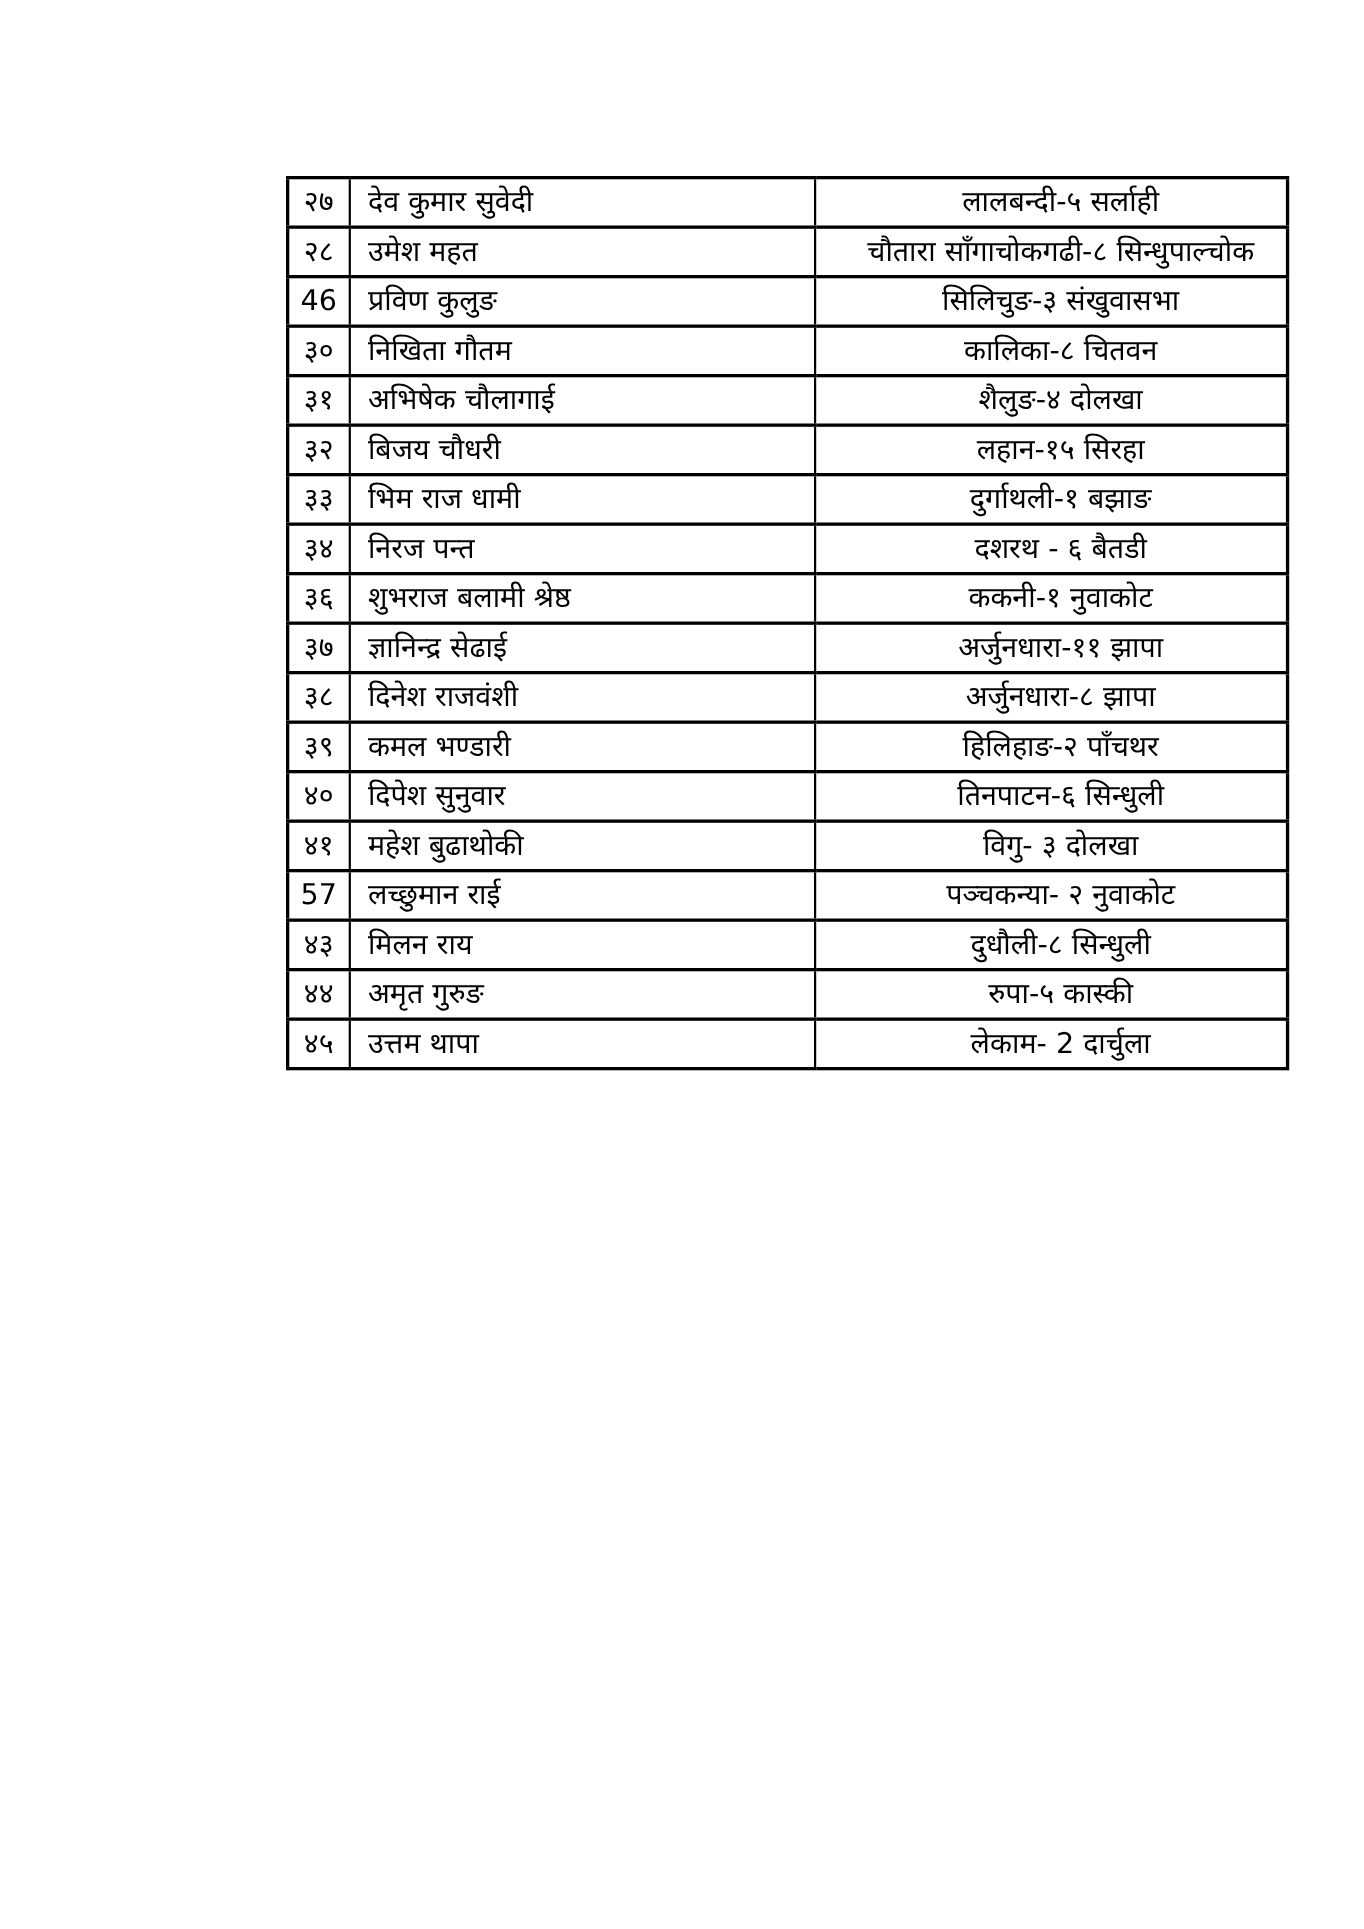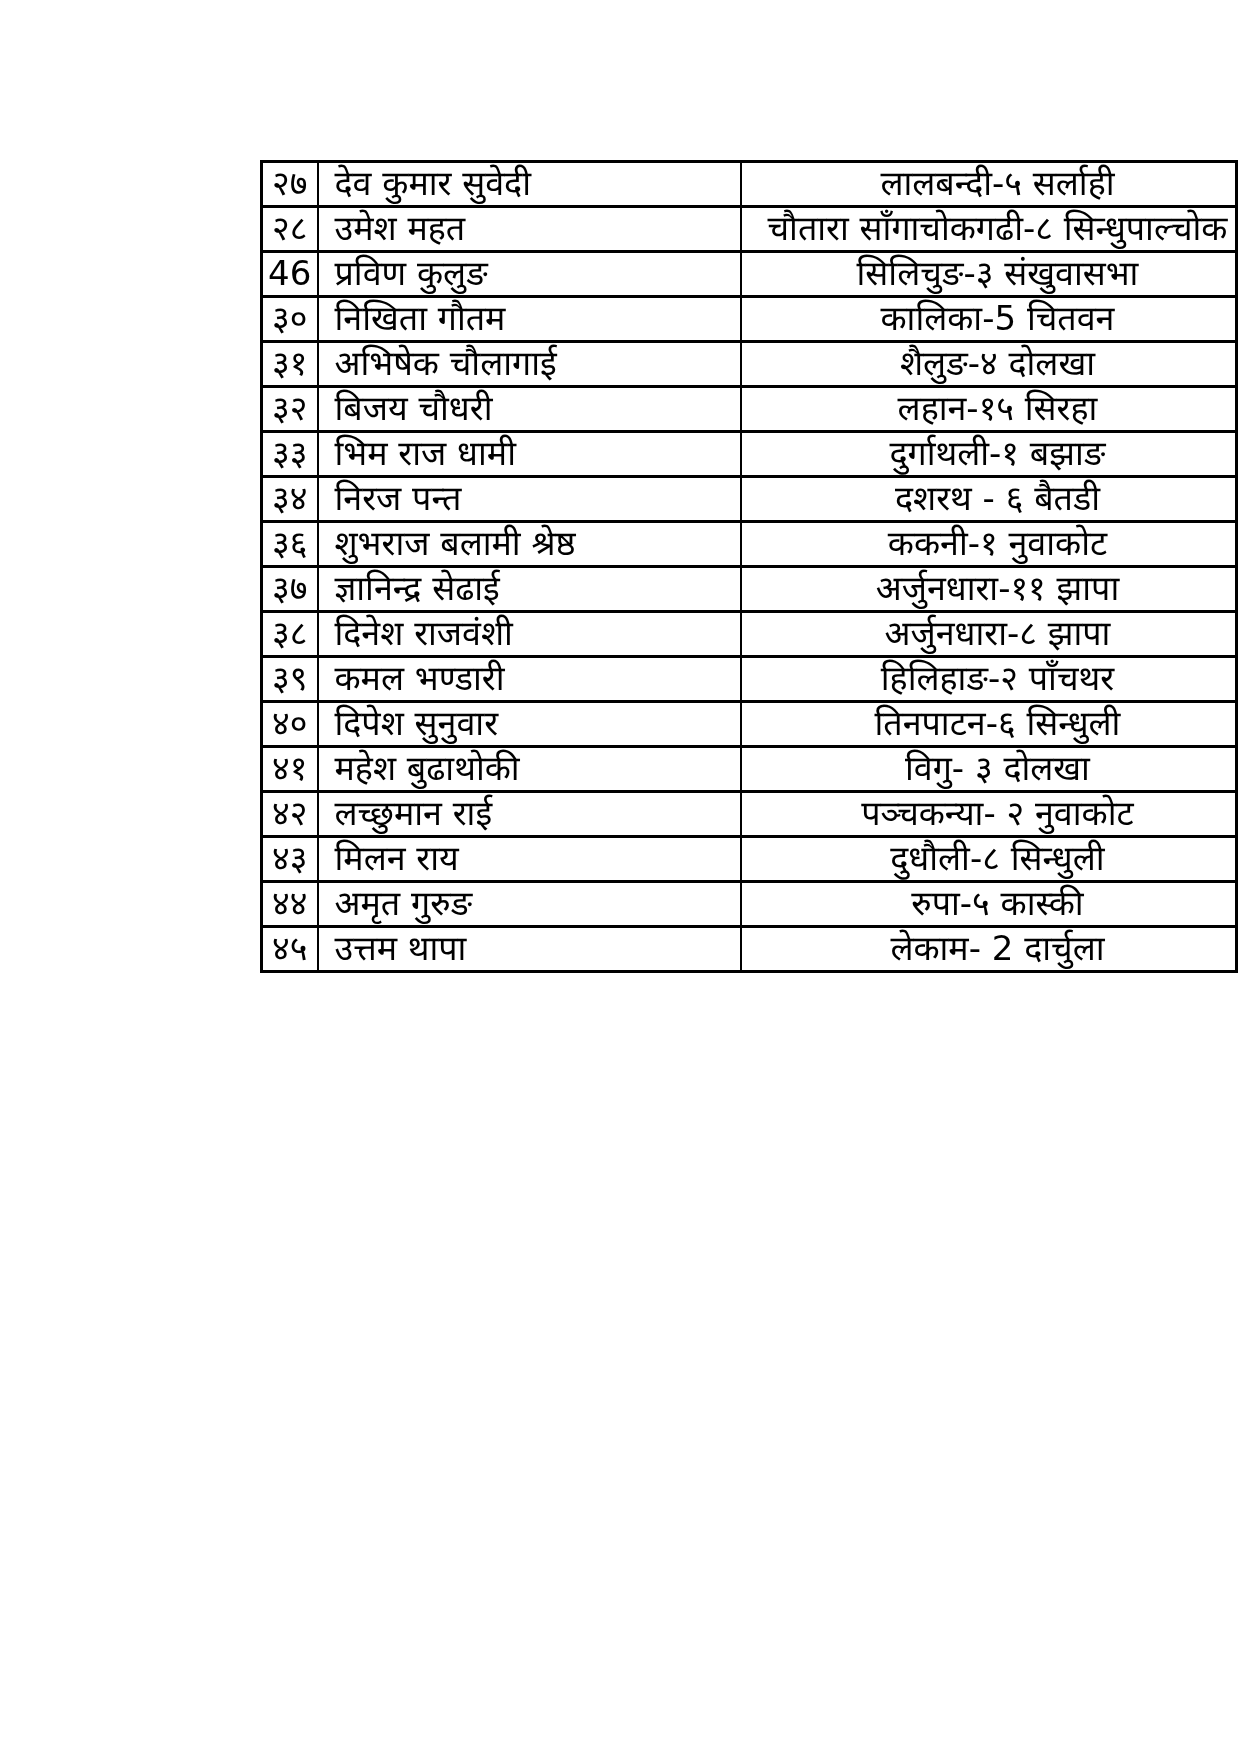--- a/index.html
+++ b/index.html
@@ -24,21 +24,21 @@
     table-layout: fixed;
   }
   table.roster, table.roster td {
     border: 2px solid #000000;
   }
   table.roster td {
     border-top-width: 3px;
     border-bottom-width: 3px;
     box-sizing: border-box;
     height: 45px;
-    font-size: 34px;
+    font-size: 26px;
     line-height: 1.1;
     vertical-align: middle;
     white-space: nowrap;
     overflow: hidden;
   }
   table.roster { border-width: 3px; }
   td.sn {
     width: 56px;
     text-align: center;
     padding: 0 2px;
@@ -72,21 +72,21 @@
         <td class="addr">चौतारा साँगाचोकगढी-८  सिन्धुपाल्चोक</td>
       </tr>
         <tr>
         <td class="sn">46</td>
         <td class="name">प्रविण कुलुङ</td>
         <td class="addr">सिलिचुङ-३ संखुवासभा</td>
       </tr>
         <tr>
         <td class="sn">३०</td>
         <td class="name">निखिता गौतम</td>
-        <td class="addr">कालिका-5 चितवन</td>
+        <td class="addr">कालिका-८ चितवन</td>
       </tr>
         <tr>
         <td class="sn">३१</td>
         <td class="name">अभिषेक चौलागाई</td>
         <td class="addr">शैलुङ-४ दोलखा</td>
       </tr>
         <tr>
         <td class="sn">३२</td>
         <td class="name">बिजय चौधरी</td>
         <td class="addr">लहान-१५ सिरहा</td>
@@ -125,21 +125,21 @@
         <td class="sn">४०</td>
         <td class="name">दिपेश सुनुवार</td>
         <td class="addr">तिनपाटन-६ सिन्धुली</td>
       </tr>
         <tr>
         <td class="sn">४१</td>
         <td class="name">महेश बुढाथोकी</td>
         <td class="addr">विगु- ३ दोलखा</td>
       </tr>
         <tr>
-        <td class="sn">४२</td>
+        <td class="sn">57</td>
         <td class="name">लच्छुमान राई</td>
         <td class="addr">पञ्चकन्या- २ नुवाकोट</td>
       </tr>
         <tr>
         <td class="sn">४३</td>
         <td class="name">मिलन राय</td>
         <td class="addr">दुधौली-८ सिन्धुली</td>
       </tr>
         <tr>
         <td class="sn">४४</td>

